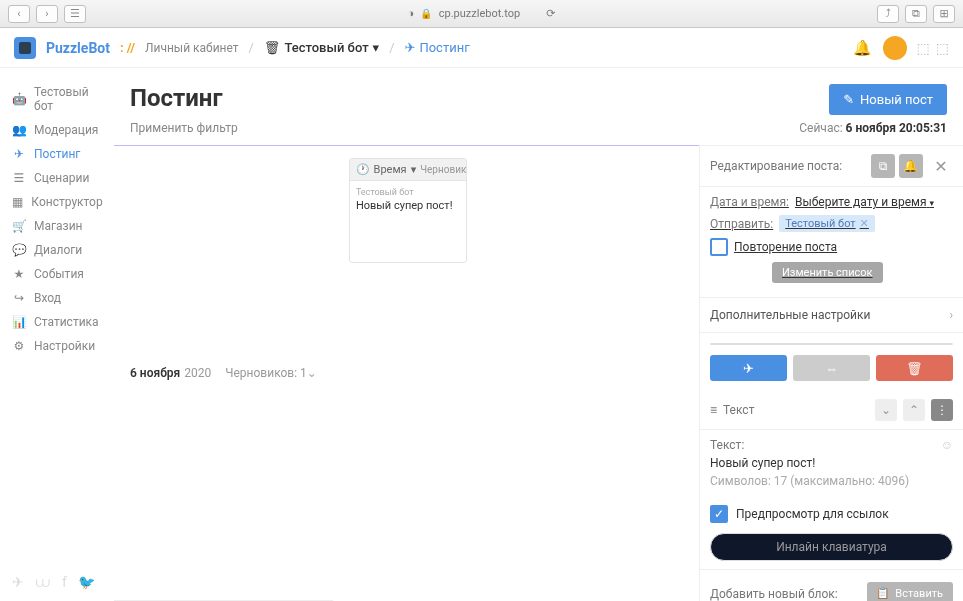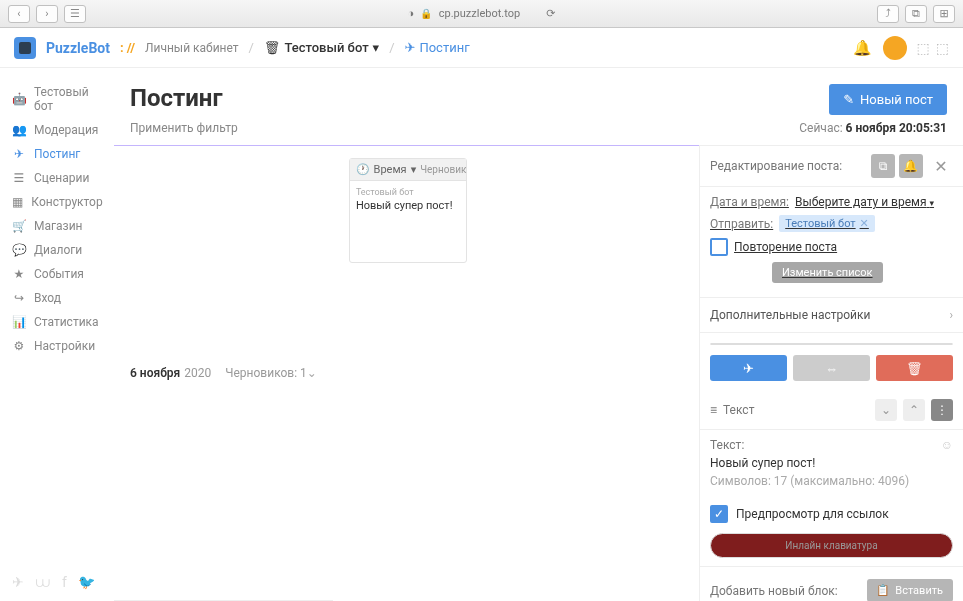--- a/index.html
+++ b/index.html
@@ -89,21 +89,21 @@
 .act-red{background:#e06c5a;}
 .blk-head{display:flex;align-items:center;padding:8px 10px;border-bottom:1px solid #eee;color:#777;font-size:12px;gap:6px;}
 .blk-head .sq{width:22px;height:22px;background:#eee;border-radius:3px;display:flex;align-items:center;justify-content:center;color:#999;cursor:pointer;}
 .blk-head .sq.menu{background:#888;color:#fff;}
 .blk-body{padding:8px 10px;border-bottom:1px solid #eee;font-size:12px;}
 .blk-body .tl{display:flex;align-items:flex-start;color:#777;margin-bottom:4px;}
 .blk-body .tl .smile{margin-left:auto;color:#ccc;cursor:pointer;}
 .blk-body .content-txt{color:#333;margin-bottom:4px;}
 .blk-body .counter{color:#aaa;font-size:12px;margin-bottom:17px;}
 .blk-body .prev-row{display:flex;align-items:center;gap:8px;margin-bottom:10px;}
-.btn-outline{width:100%;border:1px solid #ddd;background:#7f1d1d;border-radius:14px;padding:6px 0;color:#999;font-size:10px;cursor:pointer;}
+.btn-outline{width:100%;border:1px solid #ddd;background:#0f172a;border-radius:14px;padding:6px 0;color:#999;font-size:12px;cursor:pointer;}
 .add-row{display:flex;align-items:center;padding:12px 10px;font-size:12px;color:#777;}
 .btn-insert{margin-left:auto;background:#b6b6b6;color:#fff;border:none;border-radius:3px;padding:5px 10px;font-size:11px;display:flex;align-items:center;gap:5px;cursor:pointer;}
 </style>
 </head>
 <body>
 <div class="root">
 
 <div class="chrome">
   <div class="navbtn">‹</div>
   <div class="navbtn">›</div>

